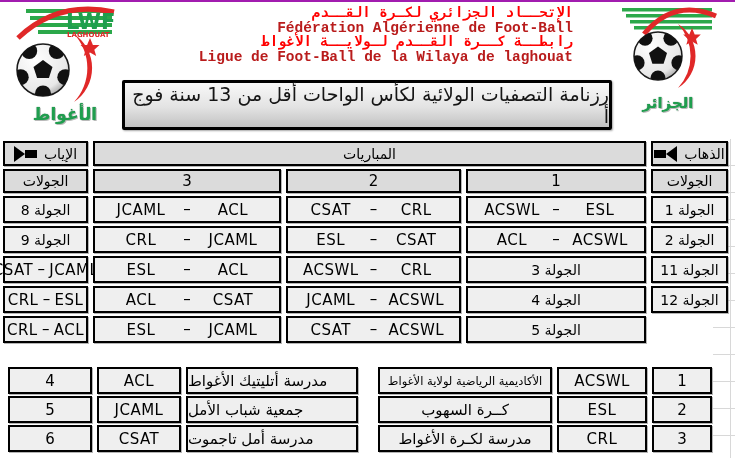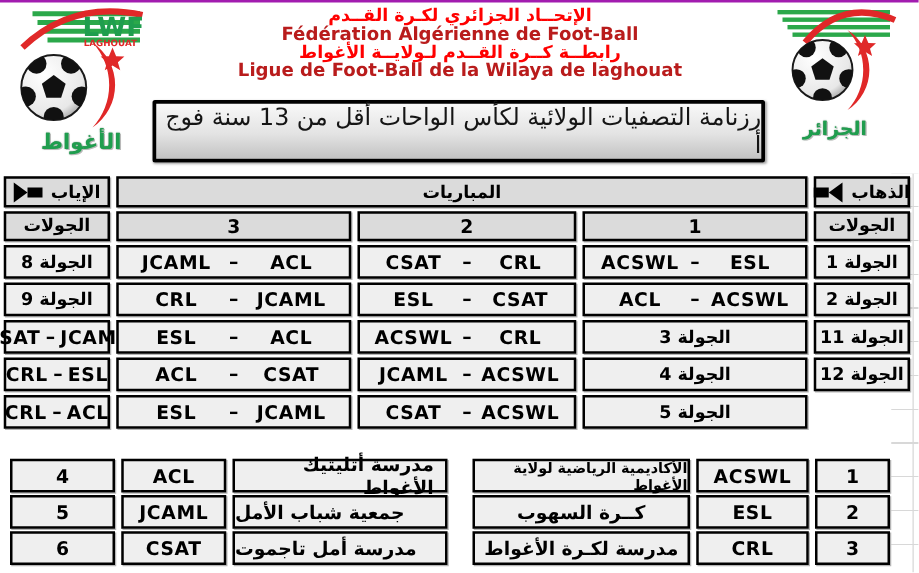--- a/index.html
+++ b/index.html
@@ -8,42 +8,42 @@
 
   
   .logo{position:absolute;}
   .logo-left{left:10px;top:2px;width:110px;text-align:center;}
   .logo-right{left:612px;top:2px;width:112px;text-align:center;}
   .logo-caption{font-weight:bold;color:#1f9e4e;letter-spacing:1px;
                 text-shadow:1px 1px 0 #b9b9b9, 0 0 1px #0a5c2b;}
   .logo-left .logo-caption{font-size:17px;margin-top:-4px;}
   .logo-right .logo-caption{font-size:15px;margin-top:-6px;}
 
-  .center-head{position:absolute;left:148px;top:4px;width:440px;text-align:center;font-weight:bold;}
+  .center-head{position:absolute;left:133px;top:4px;width:440px;text-align:right;font-weight:bold;font-family:Liberation Mono, monospace;}
   .center-head div{line-height:14.5px;white-space:nowrap;}
   .head-ar{font-size:14px;color:#ff0000;}
   .head-fr{font-size:14.5px;color:#b91c1c;}
 
   .title-box{position:absolute;left:122px;top:78px;width:484px;height:44px;border:3px solid #000;
              background:linear-gradient(#f8f8f8 0%,#e3e3e3 55%,#c2c2c2 100%);
              display:flex;align-items:center;justify-content:center;border-radius:2px;
              font-size:19px;font-weight:normal;color:#151515;box-shadow:1px 1px 2px rgba(0,0,0,.35);}
 
   
   .margin-lines{position:absolute;left:713px;top:137px;width:22px;height:320px;
      background:repeating-linear-gradient(to bottom,transparent 0,transparent 26px,#d8d8d8 26px,#d8d8d8 27px);}
   .margin-vline{position:absolute;left:730px;top:137px;width:1px;height:320px;background:#d8d8d8;}
 
   
   .sched{position:absolute;left:3px;top:139px;display:grid;
          grid-template-columns:85px 188px 175px 180px 77px;
          grid-template-rows:25px 24px 27px 27px 27px 27px 27px;
          column-gap:5px;row-gap:3px;}
   .cell{border:2px solid #000;background:#efefef;display:flex;align-items:center;justify-content:center;
-        font-weight:bold;font-size:15px;color:#000;box-shadow:1px 1px 0 rgba(120,120,120,.55);box-sizing:border-box;}
+        font-weight:normal;font-size:15px;color:#000;box-shadow:1px 1px 0 rgba(120,120,120,.55);box-sizing:border-box;}
   .hdr{background:#dbdbdb;}
   .ar{font-size:14px;direction:rtl;}
   .span3{grid-column:2/5;}
   .leg{gap:7px;}
   .match{display:grid;grid-template-columns:1fr 16px 1fr;align-items:center;justify-items:center;padding:0 8px;}
   .abbr{letter-spacing:.5px;}
   .dash{transform:translateY(-1px);}
 
   
   .arr{display:flex;align-items:center;}

